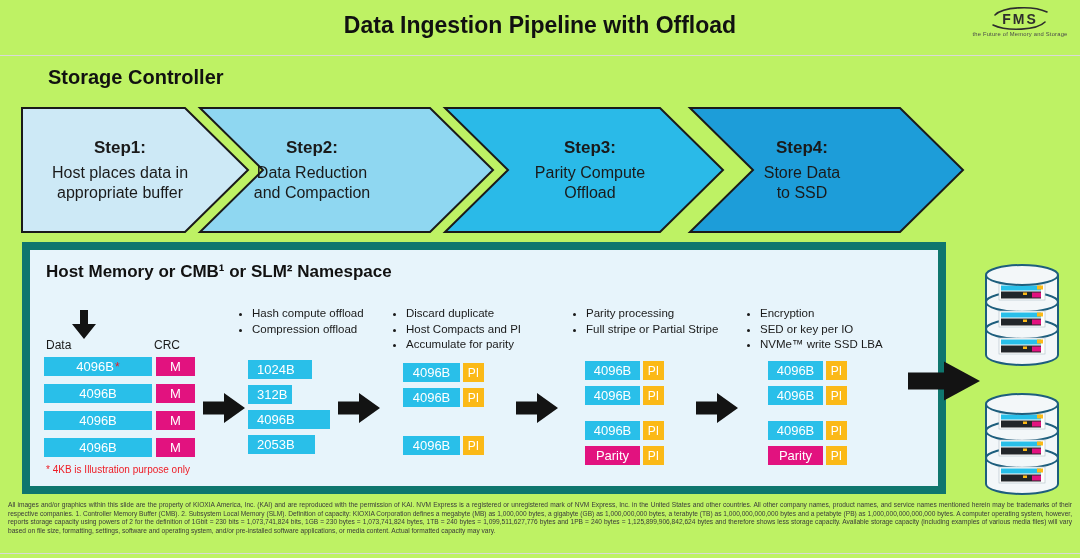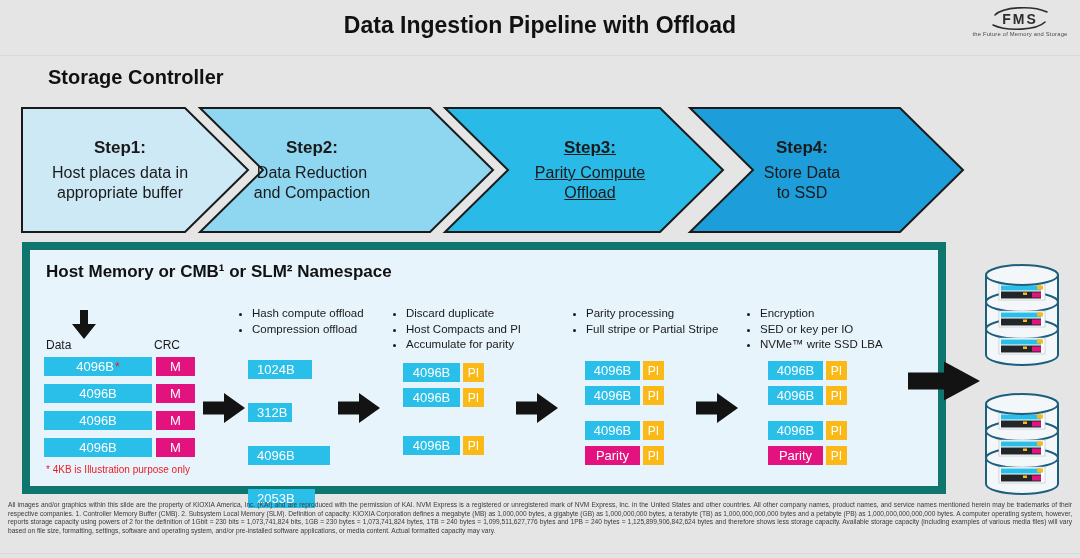--- a/index.html
+++ b/index.html
@@ -1,39 +1,39 @@
 <!DOCTYPE html>
 <html style="--step1: #cde9f6; --step2: #8fd7f1; --step3: #2abae8; --step4: #1d9dd9; --cyan: #29bfe9; --magenta: #e2127f; --yellow: #fbb917; --boxbg: #e7f4fb; --rednote: #ee1c25; --cylstroke: #1d5e7d;"><head>
 <meta charset="utf-8">
 <style>
   html,body { margin:0; padding:0; background:#ffffff; }
   .slide {
     position:relative; width:1080px; height:558px; overflow:hidden;
-    font-family:"Liberation Sans", sans-serif; color:#1a1a1a; background:#e5e5e5;
+    font-family:"Liberation Sans", sans-serif; color:#1a1a1a; background:#bef264;
   }
   .title { position:absolute; top:12px; left:0; width:100%; text-align:center;
            font-size:23px; font-weight:bold; color:#111; }
   .logo { position:absolute; top:5px; right:12px; width:96px; text-align:center; }
   .logo svg { display:block; margin:0 auto; }
   .logo .tagline { font-size:5.8px; color:#4a4a4a; margin-top:-1px; letter-spacing:.2px; }
   .hr-top { position:absolute; top:55px; left:0; width:100%; border-top:1px solid #d9d9d9; }
   .hr-bottom { position:absolute; top:553px; left:0; width:100%; border-top:1px solid #d9d9d9; }
   .section-title { position:absolute; top:66px; left:48px; font-size:20px; font-weight:bold; color:#111; }
 
   .chevrons { position:absolute; top:105px; left:0; }
   .chevrons polygon { stroke:#1a1a1a; stroke-width:2; stroke-linejoin:miter; }
   .c1 { fill:var(--step1,#cde9f6); }
   .c2 { fill:var(--step2,#8fd7f1); }
   .c3 { fill:var(--step3,#2abae8); }
   .c4 { fill:var(--step4,#1d9dd9); }
 
   .step-label { position:absolute; top:138px; width:200px; text-align:center; }
   .step-label .step-title { font-size:17px; font-weight:bold; margin-bottom:5px; }
   .step-label .step-desc  { font-size:16px; line-height:20px; white-space:pre-line; }
-  .sl1 { left:20px; } .sl2 { left:212px; } .sl3 { left:490px;text-decoration:underline; } .sl4 { left:702px; }
+  .sl1 { left:20px; } .sl2 { left:212px; } .sl3 { left:490px; } .sl4 { left:702px; }
 
   .nsbox { position:absolute; left:22px; top:242px; width:924px; height:252px;
            background:var(--boxbg,#e7f4fb); border:8px solid #0f766e; box-sizing:border-box; }
   .nsbox-title { position:absolute; left:16px; top:12px; font-size:17px; font-weight:bold; color:#111; }
 
   .down-arrow { position:absolute; left:42px; top:60px; }
   .down-arrow path, .rarrow path, .exit-arrow path, #rarrow-sym path { fill:#131313; }
 
   .lbl { position:absolute; font-size:12px; color:#1a1a1a; }
   .lbl-data { left:16px; top:88px; }
@@ -44,21 +44,21 @@
   .cyan { background:var(--cyan,#29bfe9); }
   .magenta { background:var(--magenta,#e2127f); }
   .yellow { background:var(--yellow,#fbb917); }
   .left { justify-content:flex-start; padding-left:9px; }
   .star { color:var(--rednote,#ee1c25); font-size:12px; margin-left:1px; }
 
   .s1 { position:absolute; left:14px; top:107px; display:flex; flex-direction:column; gap:8px; }
   .s1 .row { display:flex; gap:4px; }
   .s1d { width:108px; } .s1m { width:39px; }
 
-  .s2 { position:absolute; left:218px; top:110px; display:flex; flex-direction:column; gap:24px; align-items:flex-start; }
+  .s2 { position:absolute; left:218px; top:110px; display:flex; flex-direction:column; gap:6px; align-items:flex-start; }
   .w1 { width:64px; } .w2 { width:44px; } .w3 { width:82px; } .w4 { width:67px; }
 
   .s3 { position:absolute; left:373px; top:113px; display:flex; flex-direction:column; gap:6px; }
   .s3 .row, .s4 .row, .s5 .row { display:flex; gap:3px; }
   .c3w { width:57px; } .piw { width:21px; font-size:12px; }
   .sp17 { height:17px; } .sp4 { height:4px; }
 
   .s4 { position:absolute; left:555px; top:111px; display:flex; flex-direction:column; gap:6px; }
   .s5 { position:absolute; left:738px; top:111px; display:flex; flex-direction:column; gap:6px; }
   .c4w { width:55px; }

